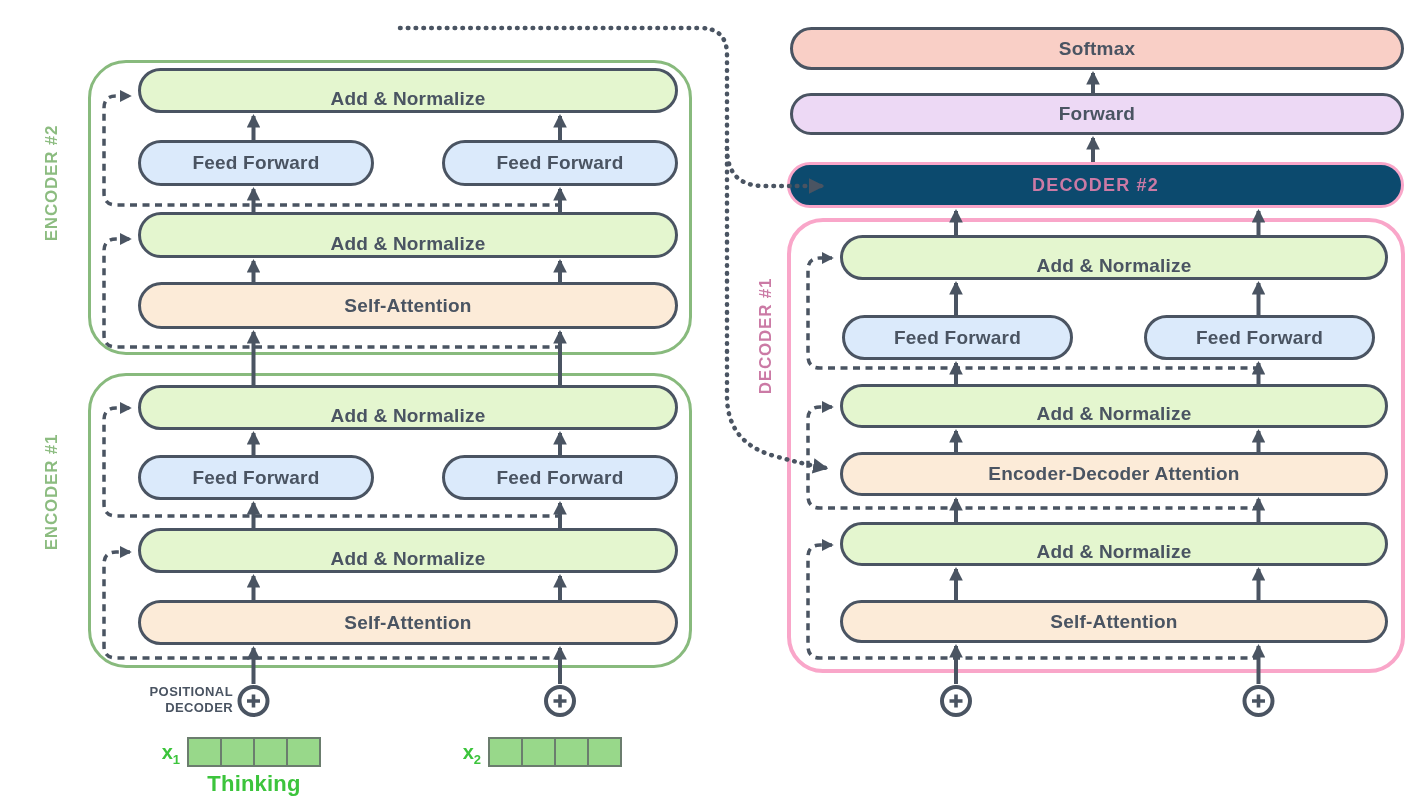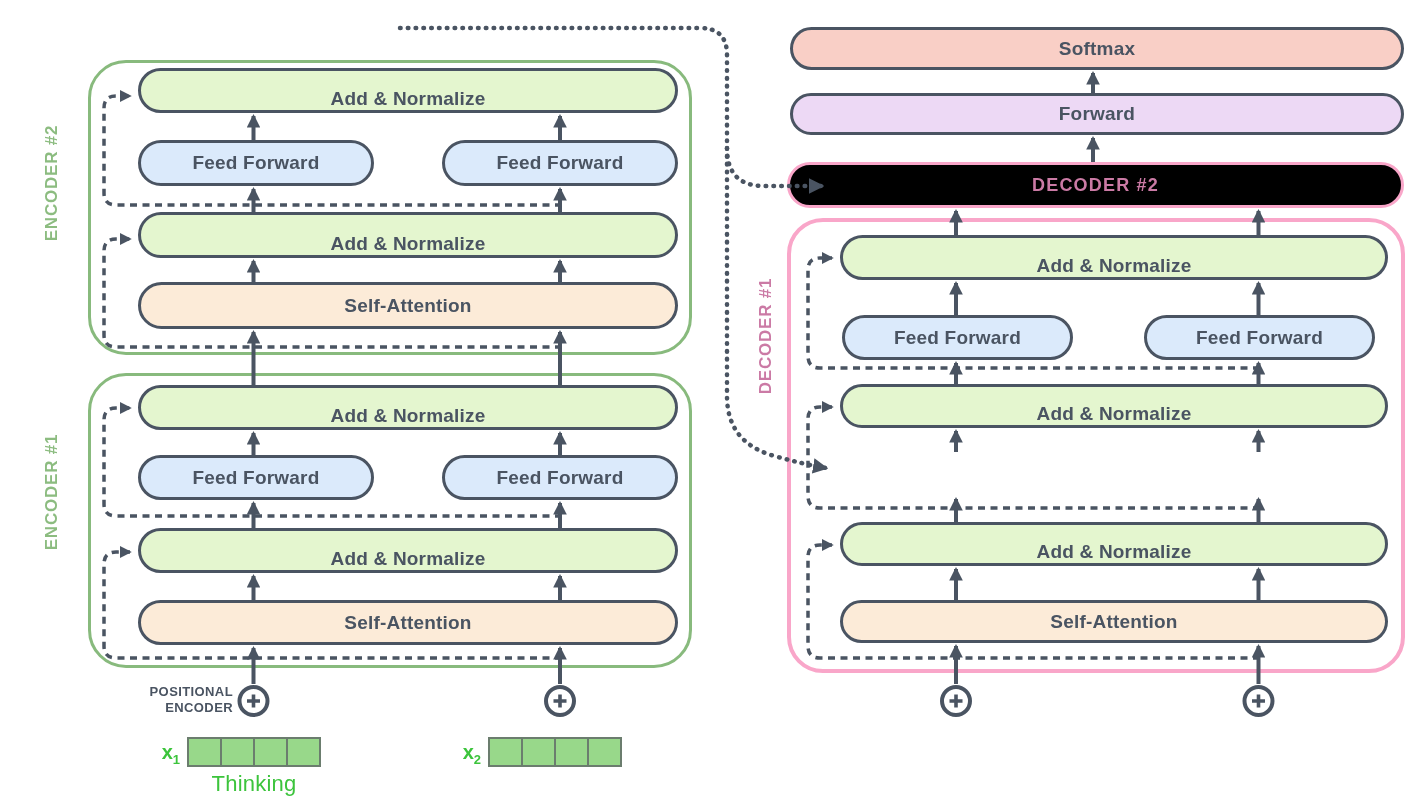--- a/index.html
+++ b/index.html
@@ -23,21 +23,21 @@
     font-size:19px;font-weight:600;color:var(--ink);letter-spacing:.2px;
     box-sizing:border-box;
   }
   .fill-an{background:var(--add-normalize-fill);align-items:flex-end;}
   .fill-ff{background:var(--feed-forward-fill);text-align:center;}
   .fill-at{background:var(--attention-fill);}
   .fill-sm{background:var(--softmax-fill);}
   .fill-ln{background:var(--linear-fill);}
   .pill-dec2{
     position:absolute;display:flex;align-items:center;justify-content:center;
-    border:3.5px solid var(--decoder-border);border-radius:25px;background:#000000;
+    border:3.5px solid var(--decoder-border);border-radius:25px;background:#0c4a6e;
     font-size:18px;font-weight:700;color:var(--decoder-label);letter-spacing:1.2px;
     box-sizing:border-box;
   }
   
   .vlabel{
     position:absolute;transform:translate(-50%,-50%) rotate(-90deg);
     font-size:17px;font-weight:700;letter-spacing:.8px;white-space:nowrap;
   }
   .vlabel.green{color:var(--encoder-label);}
   .vlabel.pink{color:var(--decoder-label);}
@@ -50,21 +50,21 @@
   .vec{position:absolute;display:flex;border:2px solid var(--embedding-cell-border);background:var(--embedding-cell-fill);}
   .vec .cell{width:31px;height:26px;background:var(--embedding-cell-fill);border-right:2px solid var(--embedding-cell-border);}
   .vec .cell:last-child{border-right:none;}
   .xlabel{
     position:absolute;width:50px;text-align:right;color:var(--input-word-green);
     font-size:20px;font-weight:700;
   }
   .xlabel sub{font-size:13px;}
   .word{
     position:absolute;width:134px;text-align:center;color:var(--input-word-green);
-    font-size:22px;font-weight:400;letter-spacing:.2px;
+    font-size:22px;font-weight:700;letter-spacing:.2px;
   }
   
   svg.connectors{position:absolute;left:0;top:0;}
   .arrow{stroke:var(--ink);stroke-width:4;fill:none;marker-end:url(#ah);}
   .res{stroke:var(--ink);stroke-width:3.5;fill:none;stroke-dasharray:7 5.5;marker-end:url(#ah);}
   .dot{stroke:var(--ink);stroke-width:4.5;fill:none;stroke-dasharray:.6 7.2;stroke-linecap:round;marker-end:url(#ah);}
   #ah path{fill:var(--ink);}
   .plus-circle{fill:#fff;stroke:var(--ink);stroke-width:4;}
   .plus-sign{stroke:var(--ink);stroke-width:3.6;fill:none;}
 </style>
@@ -128,30 +128,33 @@
     </div>
   <div class="pill fill-ff" style="left:842px;top:315px;width:231px;height:45px;">
       <span>Feed Forward</span>
     </div>
   <div class="pill fill-ff" style="left:1144px;top:315px;width:231px;height:45px;">
       <span>Feed Forward</span>
     </div>
   <div class="pill fill-an" style="left:840px;top:384px;width:548px;height:44px;">
       <span>Add &amp; Normalize</span>
     </div>
+  <div class="pill fill-at" style="left:840px;top:452px;width:548px;height:44px;">
+      <span>Encoder-Decoder Attention</span>
+    </div>
   <div class="pill fill-an" style="left:840px;top:522px;width:548px;height:44px;">
       <span>Add &amp; Normalize</span>
     </div>
   <div class="pill fill-at" style="left:840px;top:600px;width:548px;height:43px;">
       <span>Self-Attention</span>
     </div>
 
   <div class="pos-label">
     <div>POSITIONAL</div>
-    <div>ENCODER</div>
+    <div>DECODER</div>
   </div>
 
   <div class="xlabel" style="left:130px;top:741px;"><span>x</span><sub>1</sub></div>
   <div class="vec" style="left:187px;top:737px;">
     <div class="cell"></div>
     <div class="cell"></div>
     <div class="cell"></div>
     <div class="cell"></div>
   </div>
   <div class="word" style="left:187px;top:771px;">Thinking</div>

